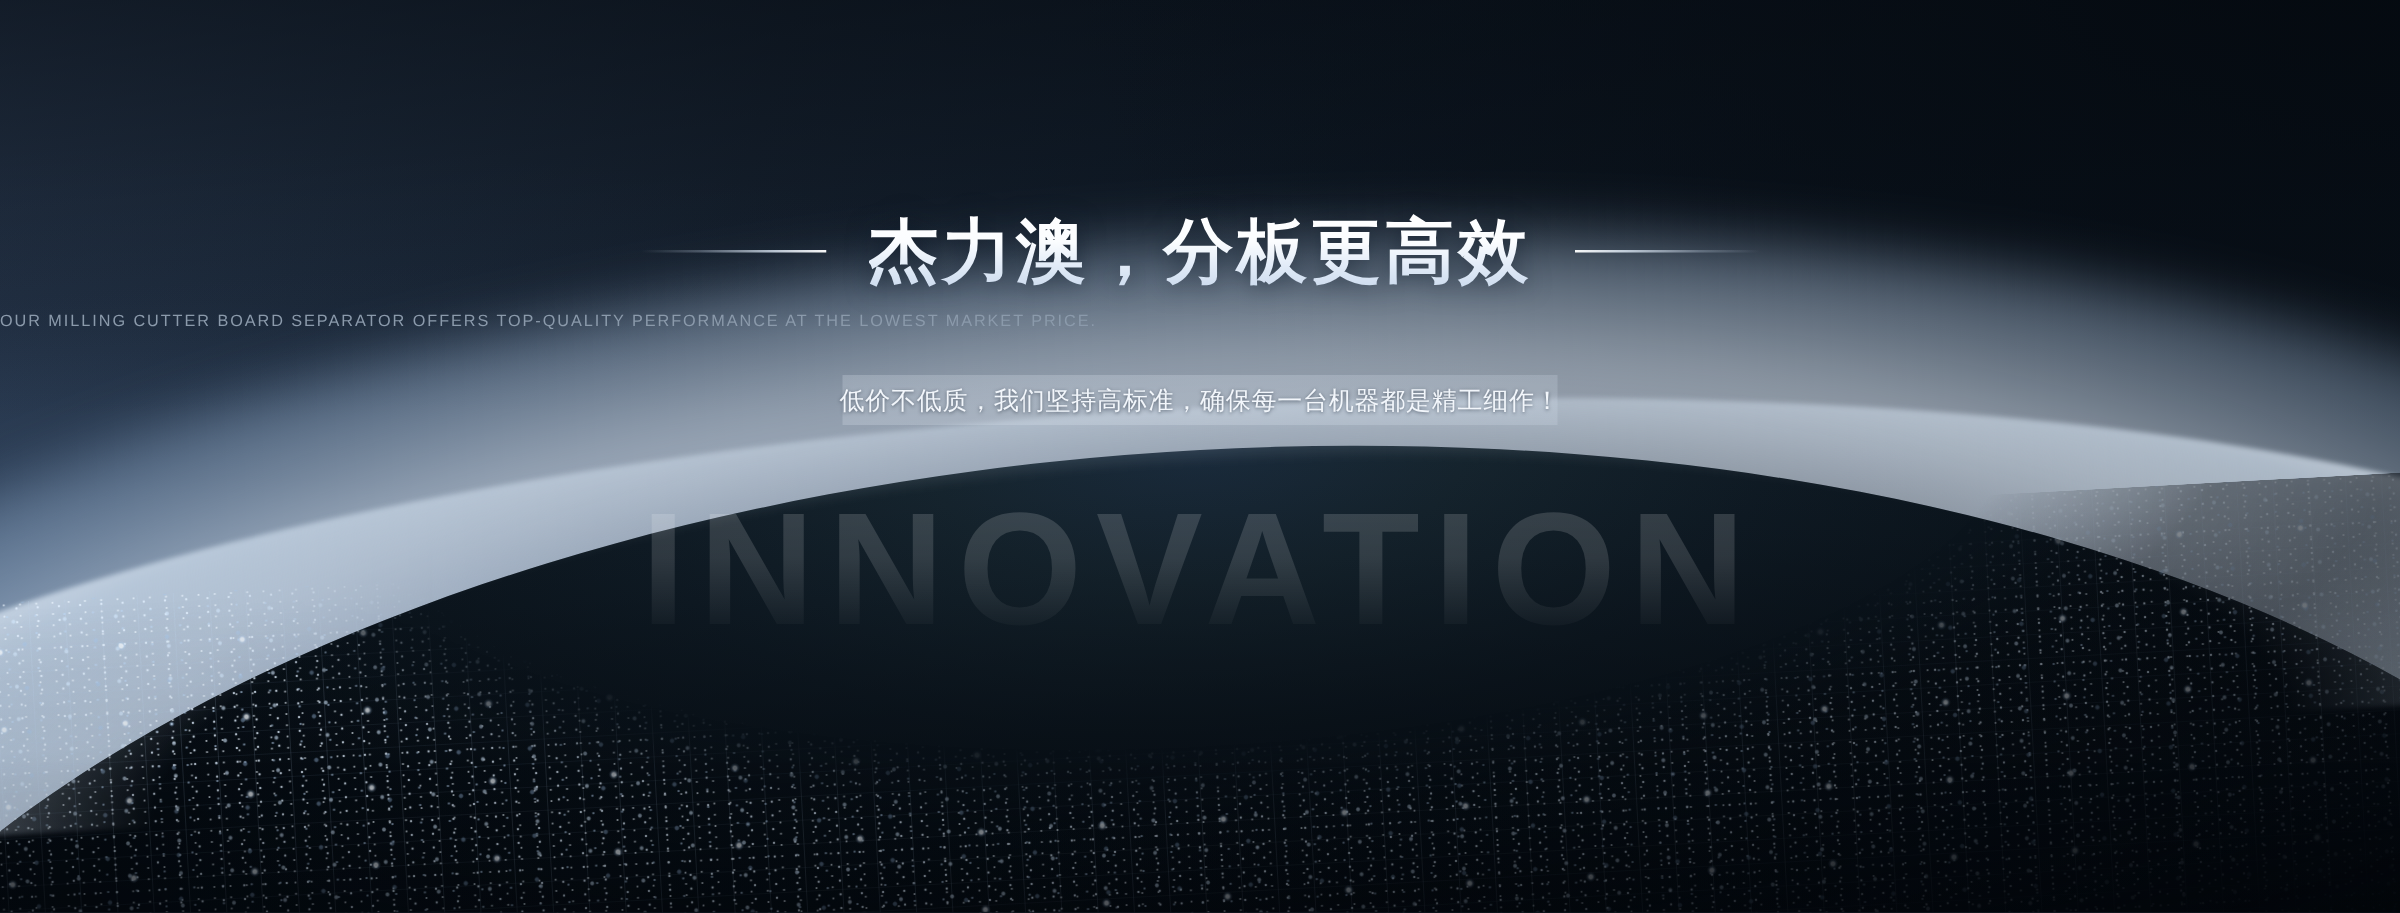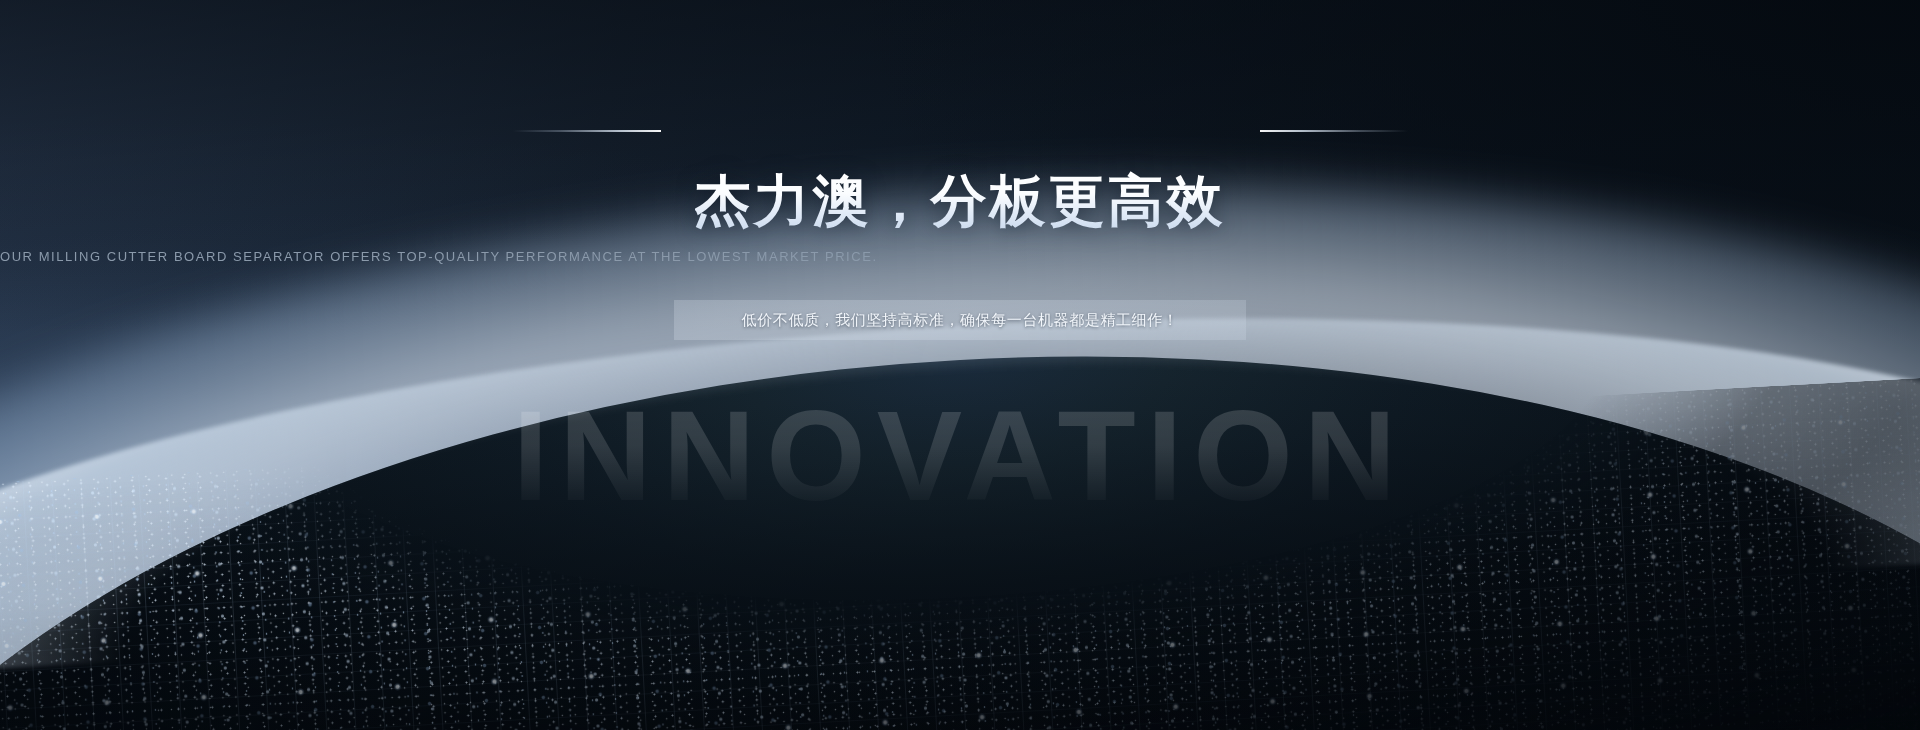--- a/index.html
+++ b/index.html
@@ -290,20 +290,21 @@
     text-decoration: underline;
   }
 
   
   .headline-row {
     position: absolute;
     left: 0;
     right: 0;
     top: 130px;
     display: flex;
+    align-items: center;
     justify-content: center;
     gap: 34px;
   }
   .rule {
     height: 2px;
     width: 148px;
     flex: 0 0 auto;
   }
   .rule-left {
     background: linear-gradient(to right,
@@ -359,21 +360,21 @@
     height: 40px;
     display: flex;
     align-items: center;
     justify-content: center;
     background: linear-gradient(to right,
       rgba(226,234,244,0.24) 0%,
       rgba(223,232,243,0.255) 50%,
       rgba(214,225,238,0.22) 100%);
   }
   .tagline-text {
-    font-size: 15px;
+    font-size: 20px;
     font-weight: 400;
     letter-spacing: 0.6px;
     color: #f2f6fb;
     white-space: nowrap;
     text-shadow: 0 1px 3px rgba(10,20,34,0.5);
   }
 </style>
 </head>
 <body>
 

